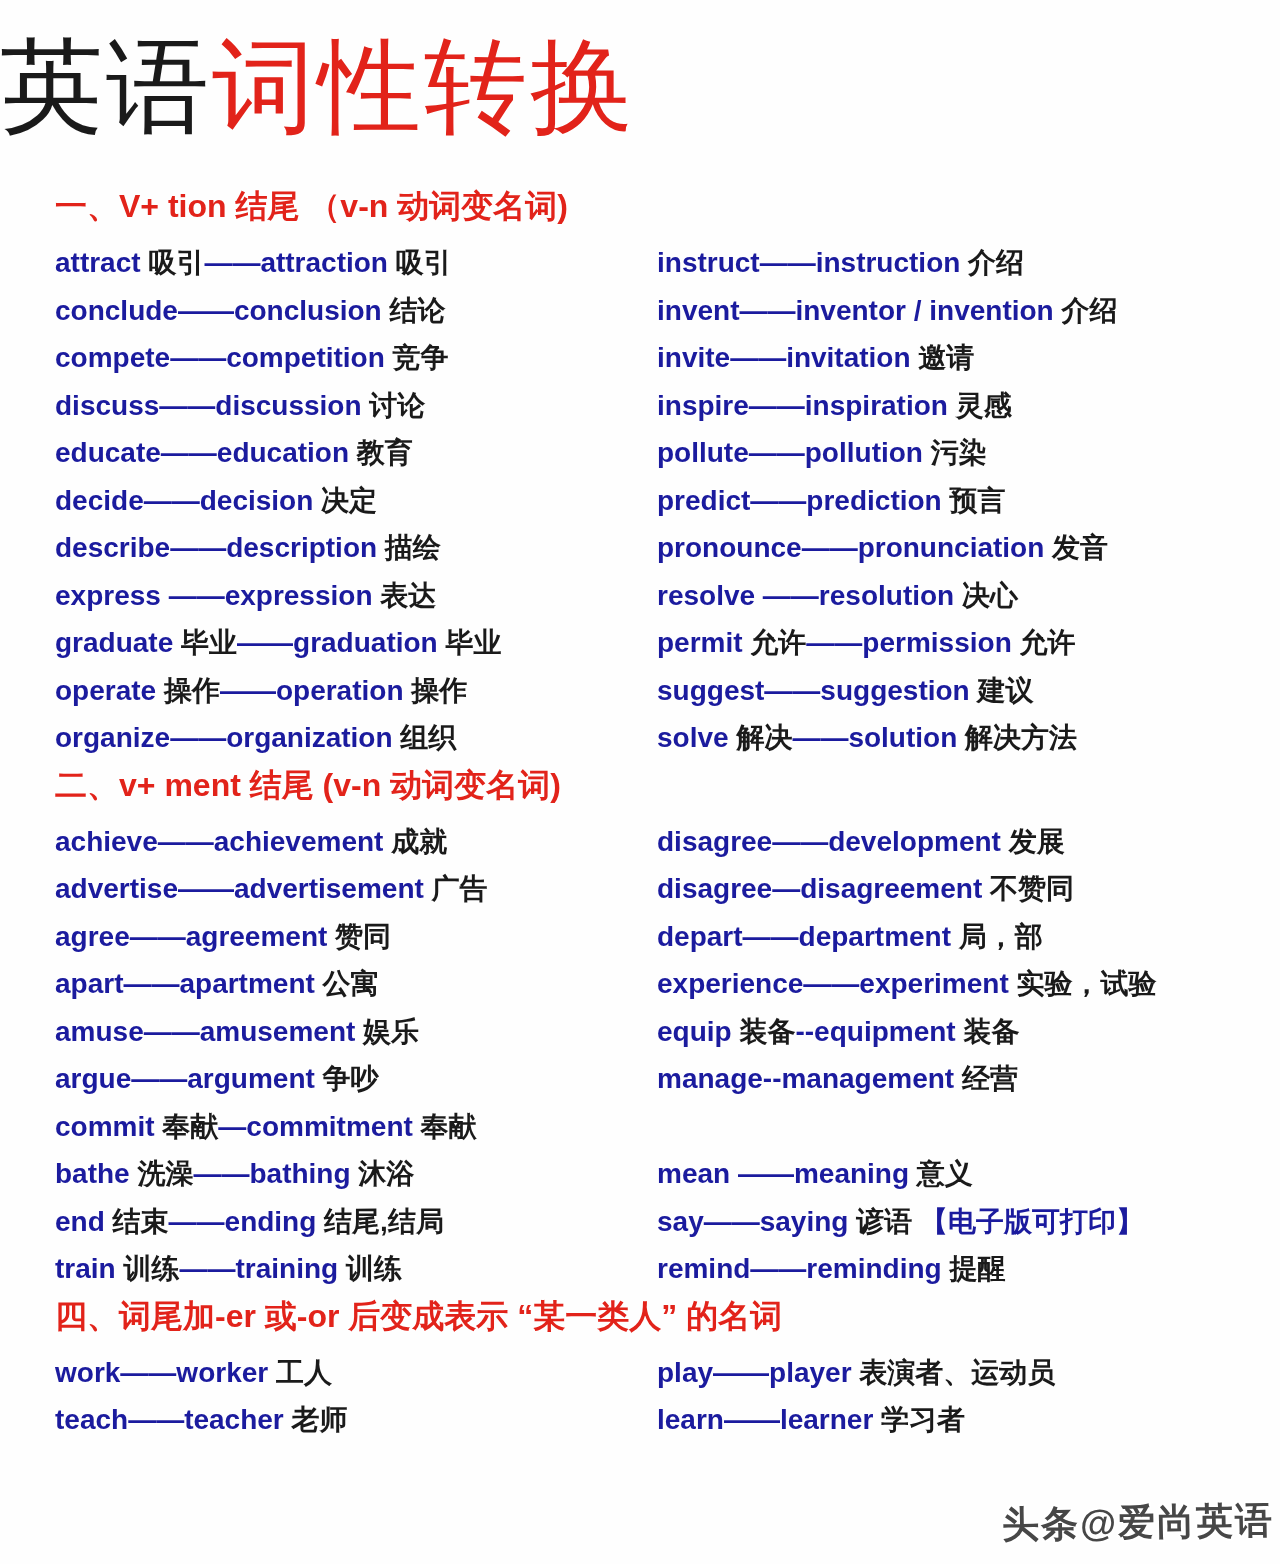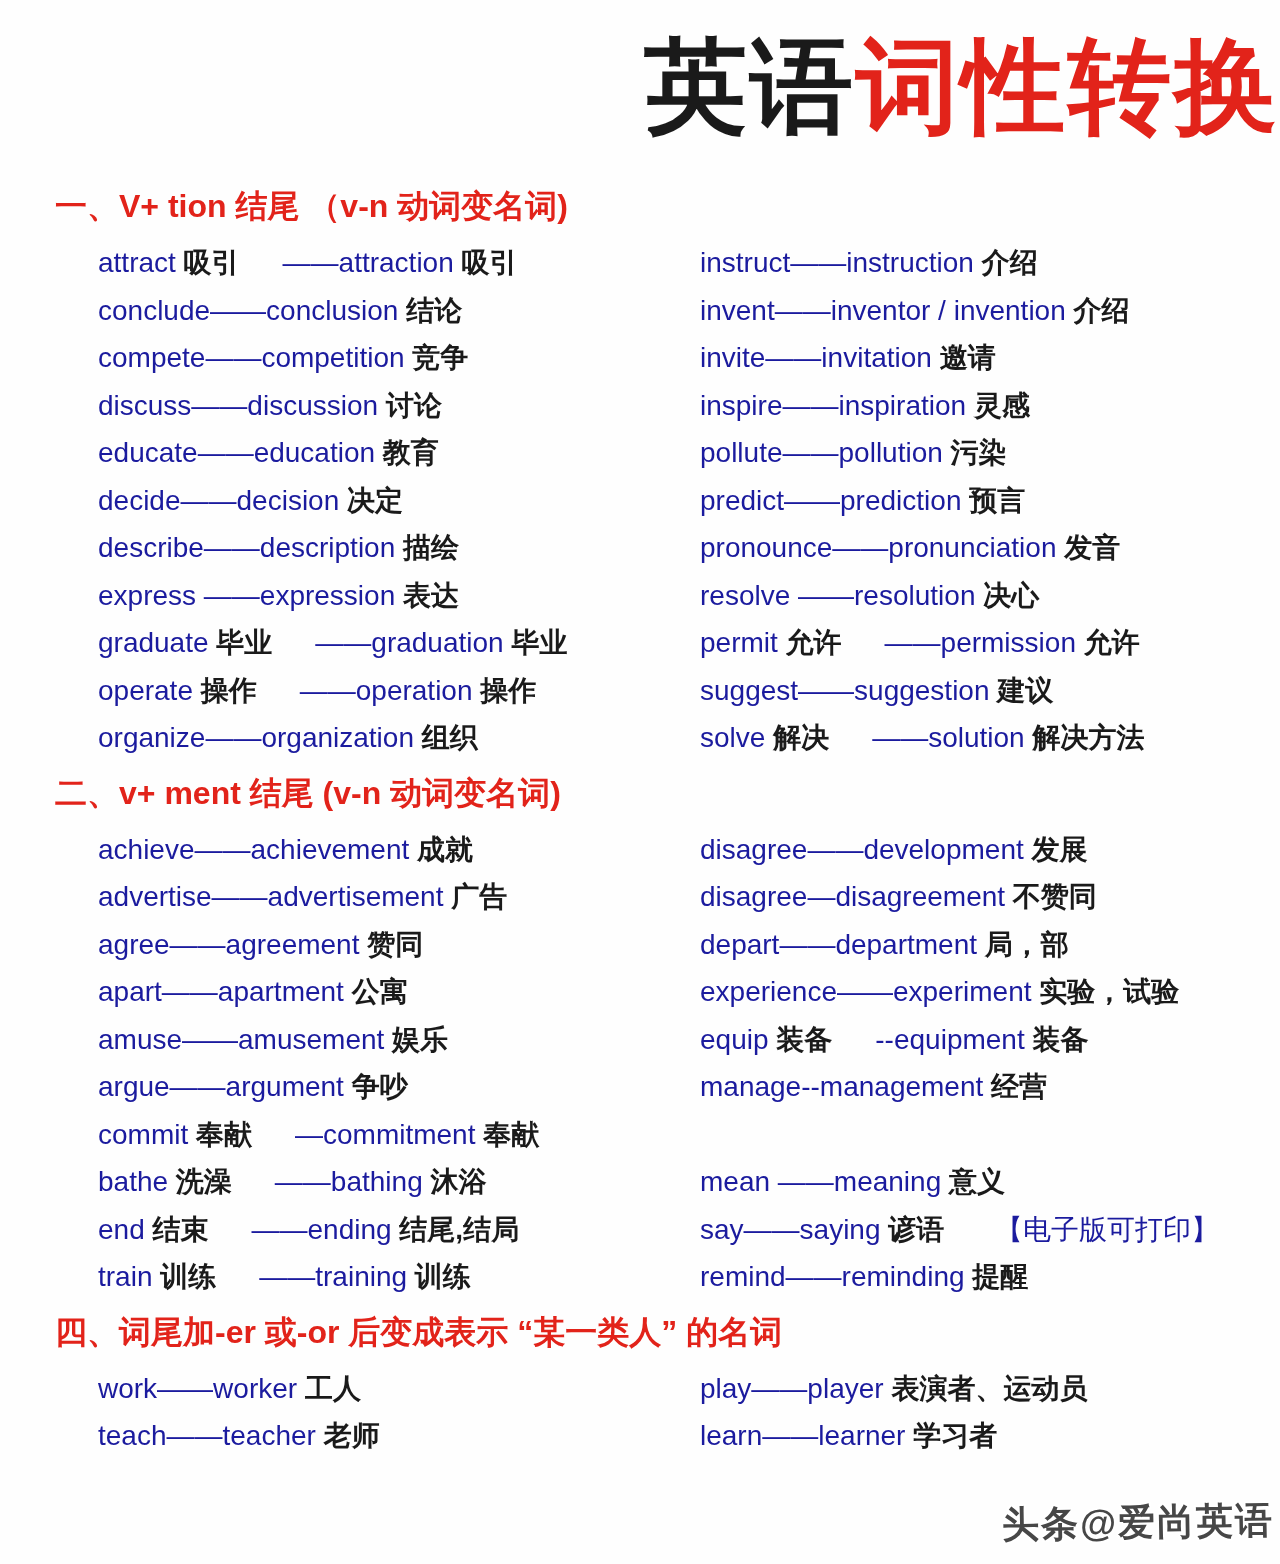--- a/index.html
+++ b/index.html
@@ -17,53 +17,52 @@
     overflow: hidden;
   }
   .page {
     position: relative;
     width: 1280px;
     height: 1564px;
     background: #fefefe;
     overflow: hidden;
   }
   .title {
-    margin: 26px 0 38px 12px;
-    text-align: right;
+    margin: 26px 0 38px 0;
+    text-align: left;
     font-size: 103px;
     line-height: 122px;
-    font-weight: 700;
+    font-weight: 400;
     letter-spacing: 3px;
     color: var(--ink);
     white-space: nowrap;
   }
   .title .t-red { color: var(--red); }
   .sections { padding: 0 30px 0 55px; }
   .section-heading {
-    margin: 11px 0 13px 0;
+    margin: 3px 0 13px 0;
     font-size: 32px;
     line-height: 40px;
     font-weight: 800;
     color: var(--red);
     white-space: nowrap;
   }
   .cols {
     display: grid;
     grid-template-columns: 602px 1fr;
     align-items: start;
   }
   .row {
     font-size: 28px;
     line-height: 47.5px;
     white-space: nowrap;
   }
   .seg-en {
     color: var(--blue);
-    font-weight: 400;
-    margin-left: 43px;
+    font-weight: 700;
   }
   .seg-zh {
     color: var(--ink);
     font-weight: 700;
   }
   .watermark {
     position: absolute;
     right: 6px;
     bottom: 16px;
     font-size: 37px;

